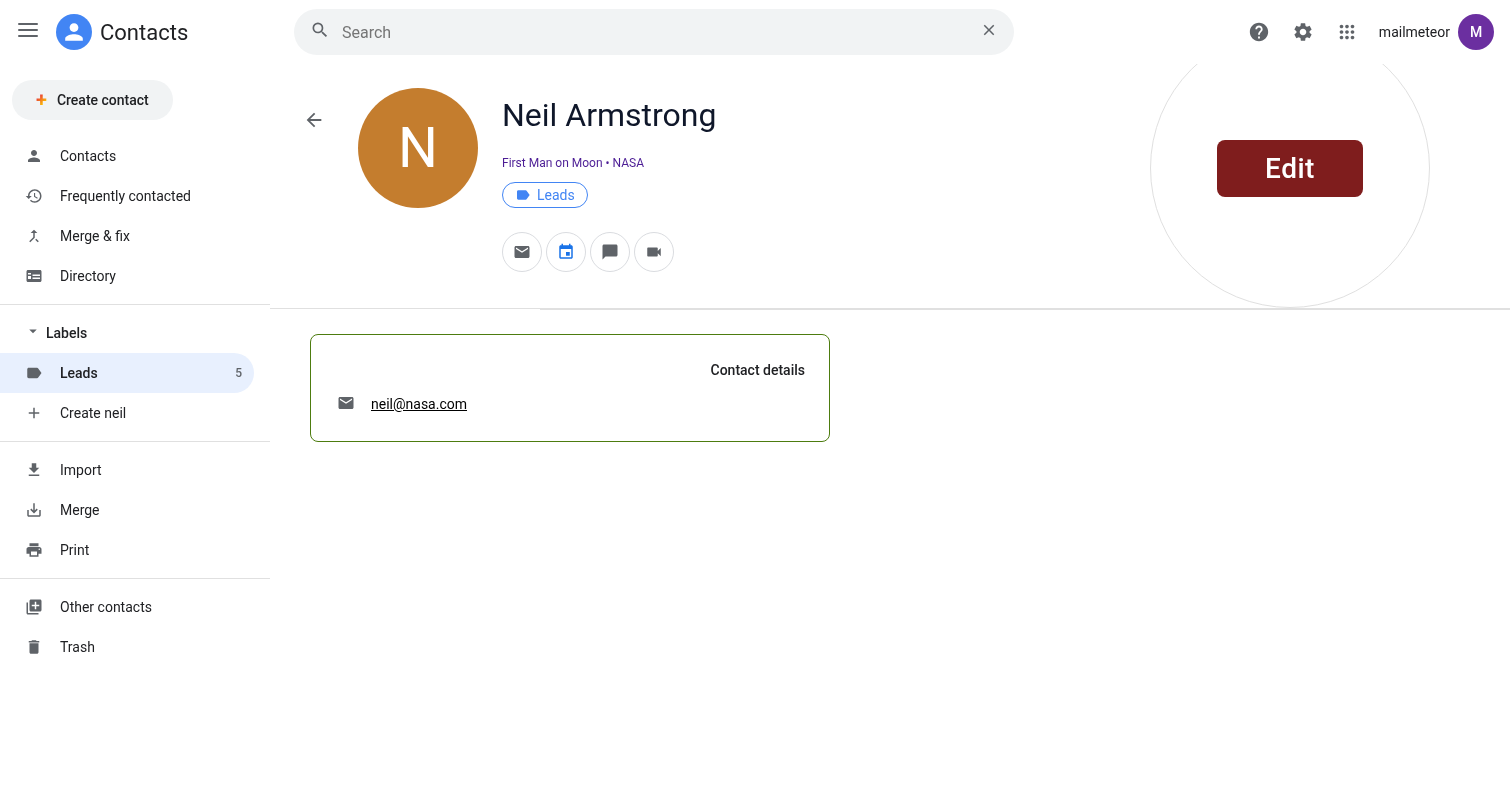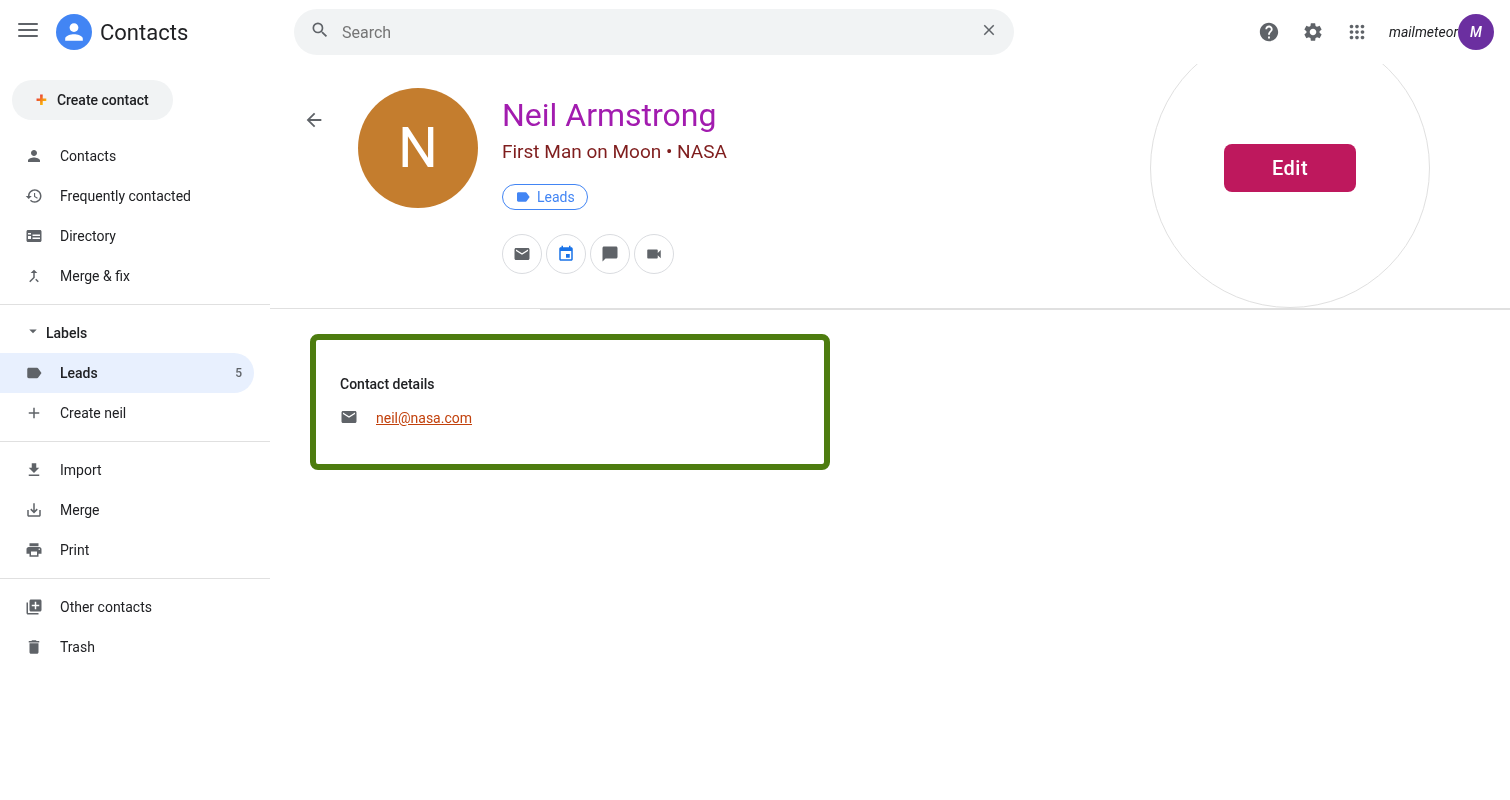--- a/index.html
+++ b/index.html
@@ -25,21 +25,21 @@
     }
     .search-bar input {
       border: none; background: transparent; outline: none; font-size: 16px;
       color: #202124; flex: 1; font-family: inherit;
     }
     .search-icon { color: #5f6368; margin-right: 12px; font-size: 18px; }
     .clear-icon { color: #5f6368; cursor: pointer; font-size: 18px; }
 
     .topbar-right { display: flex; align-items: center; gap: 4px; margin-left: auto; }
     .icon-btn { width: 40px; height: 40px; border-radius: 50%; display: flex; align-items: center; justify-content: center; cursor: pointer; border: none; background: transparent; color: #5f6368; font-size: 20px; }
-    .user-account { display: flex; align-items: center; cursor: pointer; padding: 4px 8px; border-radius: 20px; font-style: italic; }
+    .user-account { display: flex; align-items: center; gap: 8px; cursor: pointer; padding: 4px 8px; border-radius: 20px; }
     .user-name { font-size: 14px; color: #202124; }
 
     
     .main { display: flex; flex: 1; overflow: hidden; }
 
     
     .sidebar { width: 270px; flex-shrink: 0; padding: 8px 0; overflow-y: auto; border-right: none; }
     .create-btn {
       margin: 8px 12px 16px 12px; padding: 0 24px; height: 40px;
       border-radius: 20px; border: none; background: #f1f3f4;
@@ -75,22 +75,22 @@
     }
     .back-btn { width: 40px; height: 40px; border-radius: 50%; display: flex; align-items: center; justify-content: center; cursor: pointer; margin-top: 12px; flex-shrink: 0; }
 
     .contact-avatar {
       width: 120px; height: 120px; border-radius: 50%;
       background: #c47d2e; display: flex; align-items: center; justify-content: center;
       font-size: 56px; color: white; font-weight: 400; margin: 0 24px; flex-shrink: 0;
     }
 
     .contact-info { flex: 1; padding-top: 8px; }
-    .contact-name { font-size: 32px; font-weight: 400; color: #a21caf; margin-bottom: 6px; }
-    .contact-subtitle { font-size: 19px; color: #7f1d1d; margin-bottom: 21px; }
+    .contact-name { font-size: 32px; font-weight: 400; color: #0f172a; margin-bottom: 22px; }
+    .contact-subtitle { font-size: 12px; color: #4c1d95; margin-bottom: 12px; }
 
     .label-chip {
       display: inline-flex; align-items: center; gap: 6px;
       border: 1.5px solid #4285f4; border-radius: 16px; padding: 4px 12px;
       font-size: 14px; color: #4285f4; cursor: pointer; margin-bottom: 16px;
     }
 
     .action-icons { display: flex; align-items: center; gap: 4px; padding: 8px 0; }
     .action-icon-btn {
       width: 40px; height: 40px; border-radius: 50%; display: flex; align-items: center;
@@ -99,36 +99,37 @@
     }
 
     
     .edit-circle-container {
       display: flex; align-items: center; justify-content: center;
       width: 280px; height: 280px; flex-shrink: 0;
       border-radius: 50%; border: 1.5px solid #e0e0e0;
       margin-left: auto; margin-top: -60px; margin-right: 40px;
     }
     .edit-btn {
-      background: #be185d; color: white; border: none;
-      border-radius: 8px; padding: 12px 48px; font-size: 20px;
+      background: #7f1d1d; color: white; border: none;
+      border-radius: 8px; padding: 12px 48px; font-size: 28px;
       cursor: pointer; font-family: inherit; font-weight: 500;
       letter-spacing: 0.5px;
     }
 
     
     .contact-details-section { padding: 24px 40px; }
     .details-card {
-      border: 6px solid #4d7c0f; border-radius: 8px; padding: 36px 24px;
+      border: 1px solid #4d7c0f; border-radius: 8px; padding: 27px 24px;
       max-width: 520px;
+      text-align: right;
     }
     .details-title { font-size: 14px; font-weight: 500; color: #202124; margin-bottom: 16px; }
     .detail-row { display: flex; align-items: center; gap: 16px; }
     .detail-icon { width: 20px; height: 20px; color: #5f6368; font-size: 18px; }
-    .detail-email { font-size: 14px; color: #c2410c; cursor: pointer; }
+    .detail-email { font-size: 14px; color: #000000; cursor: pointer; }
 
     
     .user-avatar-bg {
       width: 36px; height: 36px; border-radius: 50%;
       background: #6b2fa0; display: flex; align-items: center; justify-content: center;
       color: white; font-size: 14px; font-weight: 500;
     }
   </style>
 </head>
 <body>
@@ -213,33 +214,33 @@
         <svg width="18" height="18" viewBox="0 0 24 24" fill="#5f6368">
             <path d="M13 3c-4.97 0-9 4.03-9 9H1l3.89 3.89.07.14L9 12H6c0-3.87 3.13-7 7-7s7 3.13 7 7-3.13 7-7 7c-1.93 0-3.68-.79-4.94-2.06l-1.42 1.42C8.27 19.99 10.51 21 13 21c4.97 0 9-4.03 9-9s-4.03-9-9-9zm-1 5v5l4.28 2.54.72-1.21-3.5-2.08V8H12z"></path>
           </svg>
       </span>
       <span class="nav-label">Frequently contacted</span>
     </div>
 
     <div class="nav-item">
       <span class="nav-icon">
         <svg width="18" height="18" viewBox="0 0 24 24" fill="#5f6368">
+            <path d="M17 20.41L18.41 19 15 15.59 13.59 17 17 20.41zM7.5 8H11v5.59L5.59 19 7 20.41l6-6V8h3.5L12 3.5 7.5 8z"></path>
+          </svg>
+      </span>
+      <span class="nav-label">Merge &amp; fix</span>
+    </div>
+
+    <div class="nav-item">
+      <span class="nav-icon">
+        <svg width="18" height="18" viewBox="0 0 24 24" fill="#5f6368">
             <path d="M20 4H4c-1.1 0-2 .9-2 2v12c0 1.1.9 2 2 2h16c1.1 0 2-.9 2-2V6c0-1.1-.9-2-2-2zM4 12h4v2H4v-2zm0-4h4v2H4V8zm4 8H4v-2h4v2zm12 0H10v-2h10v2zm0-4H10v-2h10v2zm0-4H10V8h10v2z"></path>
           </svg>
       </span>
       <span class="nav-label">Directory</span>
-    </div>
-
-    <div class="nav-item">
-      <span class="nav-icon">
-        <svg width="18" height="18" viewBox="0 0 24 24" fill="#5f6368">
-            <path d="M17 20.41L18.41 19 15 15.59 13.59 17 17 20.41zM7.5 8H11v5.59L5.59 19 7 20.41l6-6V8h3.5L12 3.5 7.5 8z"></path>
-          </svg>
-      </span>
-      <span class="nav-label">Merge &amp; fix</span>
     </div>
 
     <div class="divider"></div>
 
     <div class="labels-header">
       <span class="collapse-icon">
         <svg width="18" height="18" viewBox="0 0 24 24" fill="#5f6368">
             <path d="M7 10l5 5 5-5z"></path>
           </svg>
       </span>

